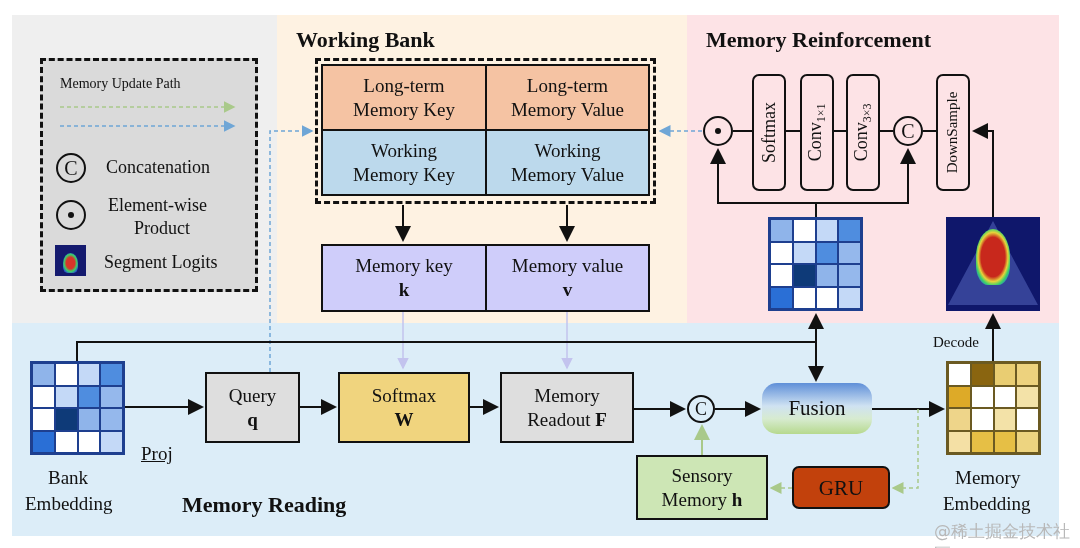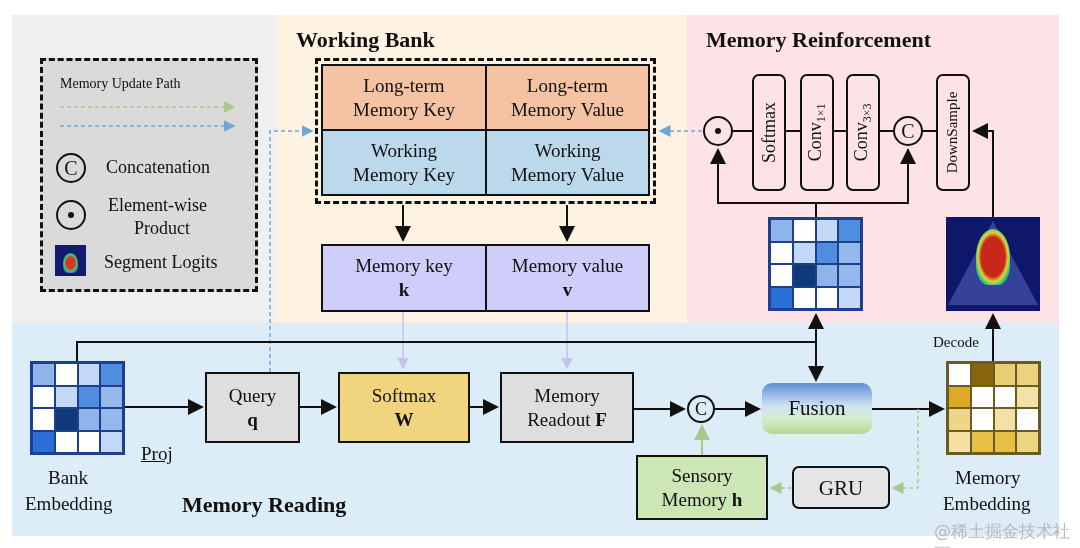--- a/index.html
+++ b/index.html
@@ -139,29 +139,29 @@
   </div>
 <div class="box" style="left:338px;top:372px;width:132px;height:71px;background:#f0d47e;">
     <div>Softmax</div>
     <b>W</b>
   </div>
 <div class="box" style="left:500px;top:372px;width:134px;height:71px;background:#dedede;">
     <div>Memory</div>
     <div><span>Readout</span> <b>F</b></div>
   </div>
 <div class="circ" style="left:687px;top:395px;width:28px;height:28px;">C</div>
-<div class="abs" style="left:762px;top:383px;width:110px;height:51px;border-radius:10px;background:linear-gradient(#5f8fd8 0%,#cfe2f2 45%,#d7ebd0 70%,#b6d98e 100%);display:flex;align-items:center;justify-content:center;font-size:21px;">
+<div class="abs" style="left:762px;top:383px;width:110px;height:51px;border-radius:15px;background:linear-gradient(#5f8fd8 0%,#cfe2f2 45%,#d7ebd0 70%,#b6d98e 100%);display:flex;align-items:center;justify-content:center;font-size:21px;">
     <span>Fusion</span>
   </div>
 
 <div class="box" style="left:636px;top:455px;width:132px;height:65px;background:#cde6b5;">
     <div>Sensory</div>
     <div><span>Memory</span> <b>h</b></div>
   </div>
-<div class="box" style="left:792px;top:466px;width:98px;height:43px;background:#e5e5e5;border-radius:7px;font-size:21px;">
+<div class="box" style="left:792px;top:466px;width:98px;height:43px;background:#c2410c;border-radius:7px;font-size:21px;">
     <span>GRU</span>
   </div>
 
 <div class="lbl" style="left:933px;top:330px;font-size:15px;">Decode</div>
 <div class="grid" id="hm-right" style="left:946px;top:361px;width:95px;height:94px;border:2px solid #6b5a22;">
     <div style="background: rgb(255, 255, 255); border: 1px solid rgb(107, 90, 34);"></div>
     <div style="background: rgb(138, 101, 16); border: 1px solid rgb(107, 90, 34);"></div>
     <div style="background: rgb(233, 205, 114); border: 1px solid rgb(107, 90, 34);"></div>
     <div style="background: rgb(237, 210, 126); border: 1px solid rgb(107, 90, 34);"></div>
     <div style="background: rgb(221, 170, 40); border: 1px solid rgb(107, 90, 34);"></div>

